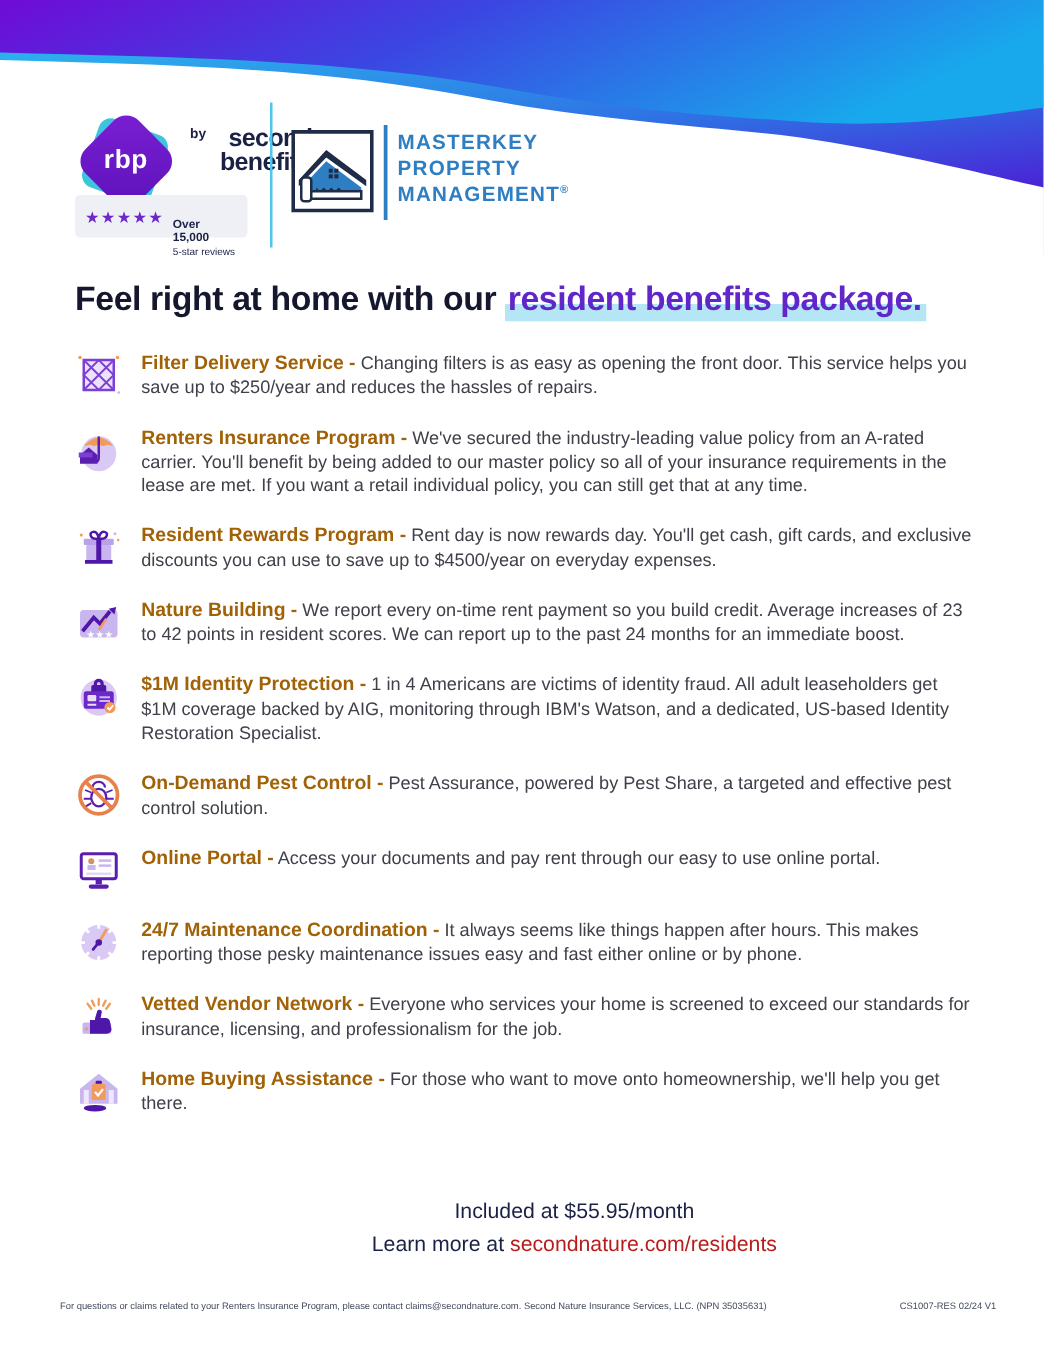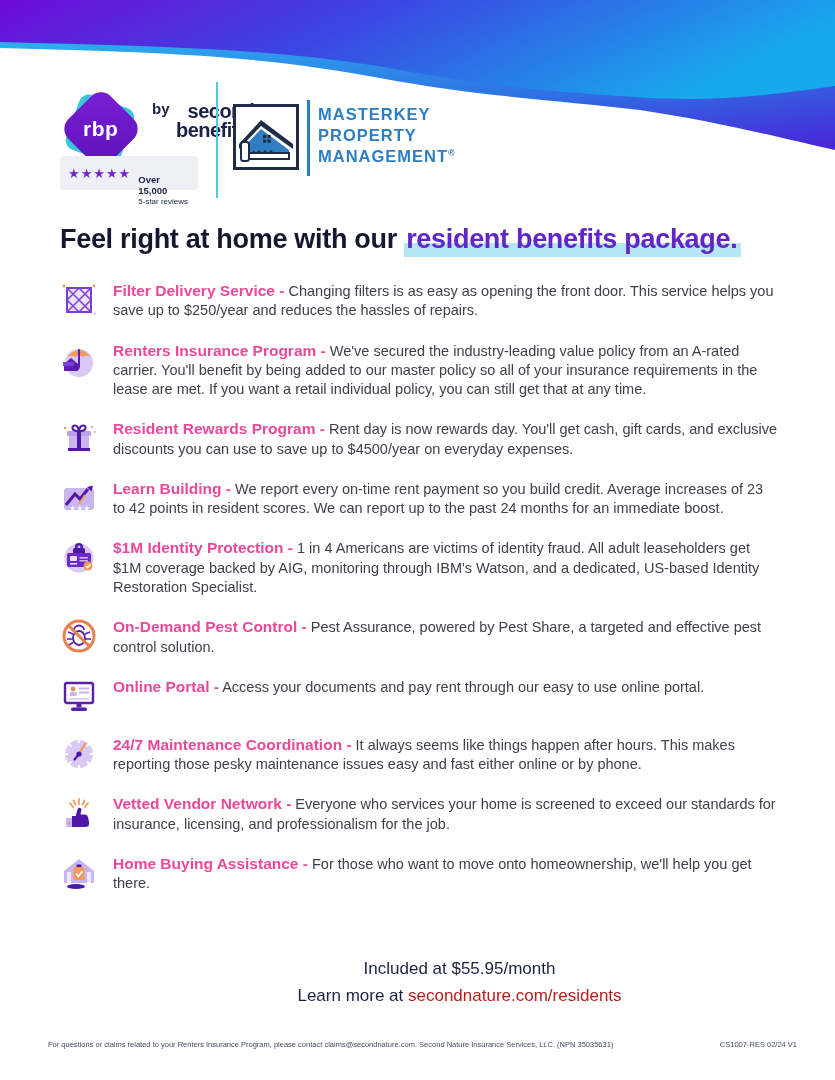--- a/index.html
+++ b/index.html
@@ -10,21 +10,21 @@
   
   .logo-row{position:absolute;top:84px;left:60px;width:420px;height:120px;}
   .rbp-mark{position:absolute;left:2px;top:6px;width:78px;height:78px;}
   .rbp-teal{position:absolute;left:9px;top:10px;width:58px;height:58px;background:#3cc5dd;border-radius:10px;
             transform:rotate(20deg);}
   .rbp-purple{position:absolute;left:9px;top:9px;width:60px;height:60px;border-radius:14px;
             background:linear-gradient(135deg,#7b1fd4,#5b12b8);transform:rotate(45deg);
             display:flex;align-items:center;justify-content:center;}
   .rbp-purple span{transform:rotate(-45deg);color:#fff;font-weight:bold;font-size:21px;letter-spacing:.5px;}
   .sn-word{position:absolute;left:92px;top:18px;text-align:right;line-height:.92;color:#1b2145;width:86px;}
-  .sn-by{font-size:15px;font-weight:bold;vertical-align:top;margin-right:18px;color:#1b2145;text-align:center;}
+  .sn-by{font-size:11px;font-weight:bold;vertical-align:top;margin-right:18px;color:#1b2145;text-align:center;}
   .sn-l1,.sn-l2{font-size:20px;font-weight:800;letter-spacing:-0.5px;display:inline;}
   .reviews{position:absolute;left:0;top:72px;width:138px;height:34px;background:#eef0f6;border-radius:4px;
            display:flex;align-items:center;gap:7px;padding:0 8px;box-sizing:border-box;}
   .stars{color:#6d28c9;font-size:13px;letter-spacing:1px;white-space:nowrap;}
   .rev-txt{display:flex;flex-direction:column;line-height:1.15;}
   .rev-1{font-size:9.5px;font-weight:bold;color:#1b2145;margin-top:36px;}
   .rev-2{font-size:8px;color:#1b2145;}
   .logo-divider{position:absolute;left:156px;top:-2px;width:2px;height:116px;background:#4fc6ef;}
   .mk-frame{position:absolute;left:173px;top:20px;width:66px;height:66px;}
   .mk-bar{position:absolute;left:247px;top:16px;width:3px;height:76px;background:#2d7ec2;}
@@ -34,21 +34,21 @@
   
   .headline{position:absolute;top:224px;left:60px;right:30px;font-size:27px;font-weight:800;
             letter-spacing:-0.3px;color:#14172e;}
   .hl-accent{color:#6026c9;background-image:linear-gradient(transparent 58%, #b5e6f6 58%);
              padding:0 4px 3px 2px;}
   
   .benefits{position:absolute;top:281px;left:60px;right:56px;}
   .benefit{display:flex;gap:15px;margin-bottom:20px;align-items:flex-start;}
   .ic{width:38px;height:38px;flex:0 0 38px;}
   .benefit p{margin:0;font-size:14.5px;line-height:1.32;color:#3f4049;}
-  .benefit strong{font-size:15.5px;color:#ec4899;}
+  .benefit strong{font-size:15.5px;color:#a16207;}
   
   .pricing{position:absolute;top:960px;left:0;width:835px;text-align:center;line-height:1.0;padding-left:42px;}
   .price-line{font-size:17px;color:#1b2145;}
   .learn-line{margin-top:10px;font-size:17px;color:#1b2145;}
   .learn-link{font-weight:normal;color:#b91c1c;}
   
   .footer{position:absolute;top:1040px;left:48px;right:38px;display:flex;justify-content:space-between;
           font-size:7.5px;color:#444b5e;}
 </style>
 </head>
@@ -158,21 +158,21 @@
     </div>
 
     <div class="benefit">
       <svg class="ic" viewBox="0 0 38 38">
         <rect x="4" y="9" width="30" height="22" rx="3" fill="#c9b6ef"></rect>
         <path d="M6 26 L15 15 L20 20 L28 10" fill="none" stroke="#4e17a8" stroke-width="3"></path>
         <path d="M27 8 l6 -1.5 l-1.5 6 z" fill="#4e17a8"></path>
         <path d="M19 25 L25 16" stroke="#f29a5a" stroke-width="2"></path>
         <text x="9" y="31.5" font-size="8" fill="#ffffff">★★★</text>
       </svg>
-      <p><strong>Learn Building -</strong>
+      <p><strong>Nature Building -</strong>
          <span>We report every on-time rent payment so you build credit. Average increases of 23 to 42 points in resident scores. We can report up to the past 24 months for an immediate boost.</span></p>
     </div>
 
     <div class="benefit">
       <svg class="ic" viewBox="0 0 38 38">
         <circle cx="19" cy="20" r="14.5" fill="#d9c9f4"></circle>
         <path d="M15 11 v-2 a4 4 0 0 1 8 0 v2 h-2.6 v-2 a1.4 1.4 0 0 0 -2.8 0 v2 Z" fill="#4e17a8"></path>
         <rect x="13" y="10" width="12" height="7" rx="1.5" fill="#4e17a8"></rect>
         <rect x="7" y="15" width="24" height="14" rx="2" fill="#6d28c9"></rect>
         <rect x="10" y="18" width="7" height="5" rx="1" fill="#e8def9"></rect>

